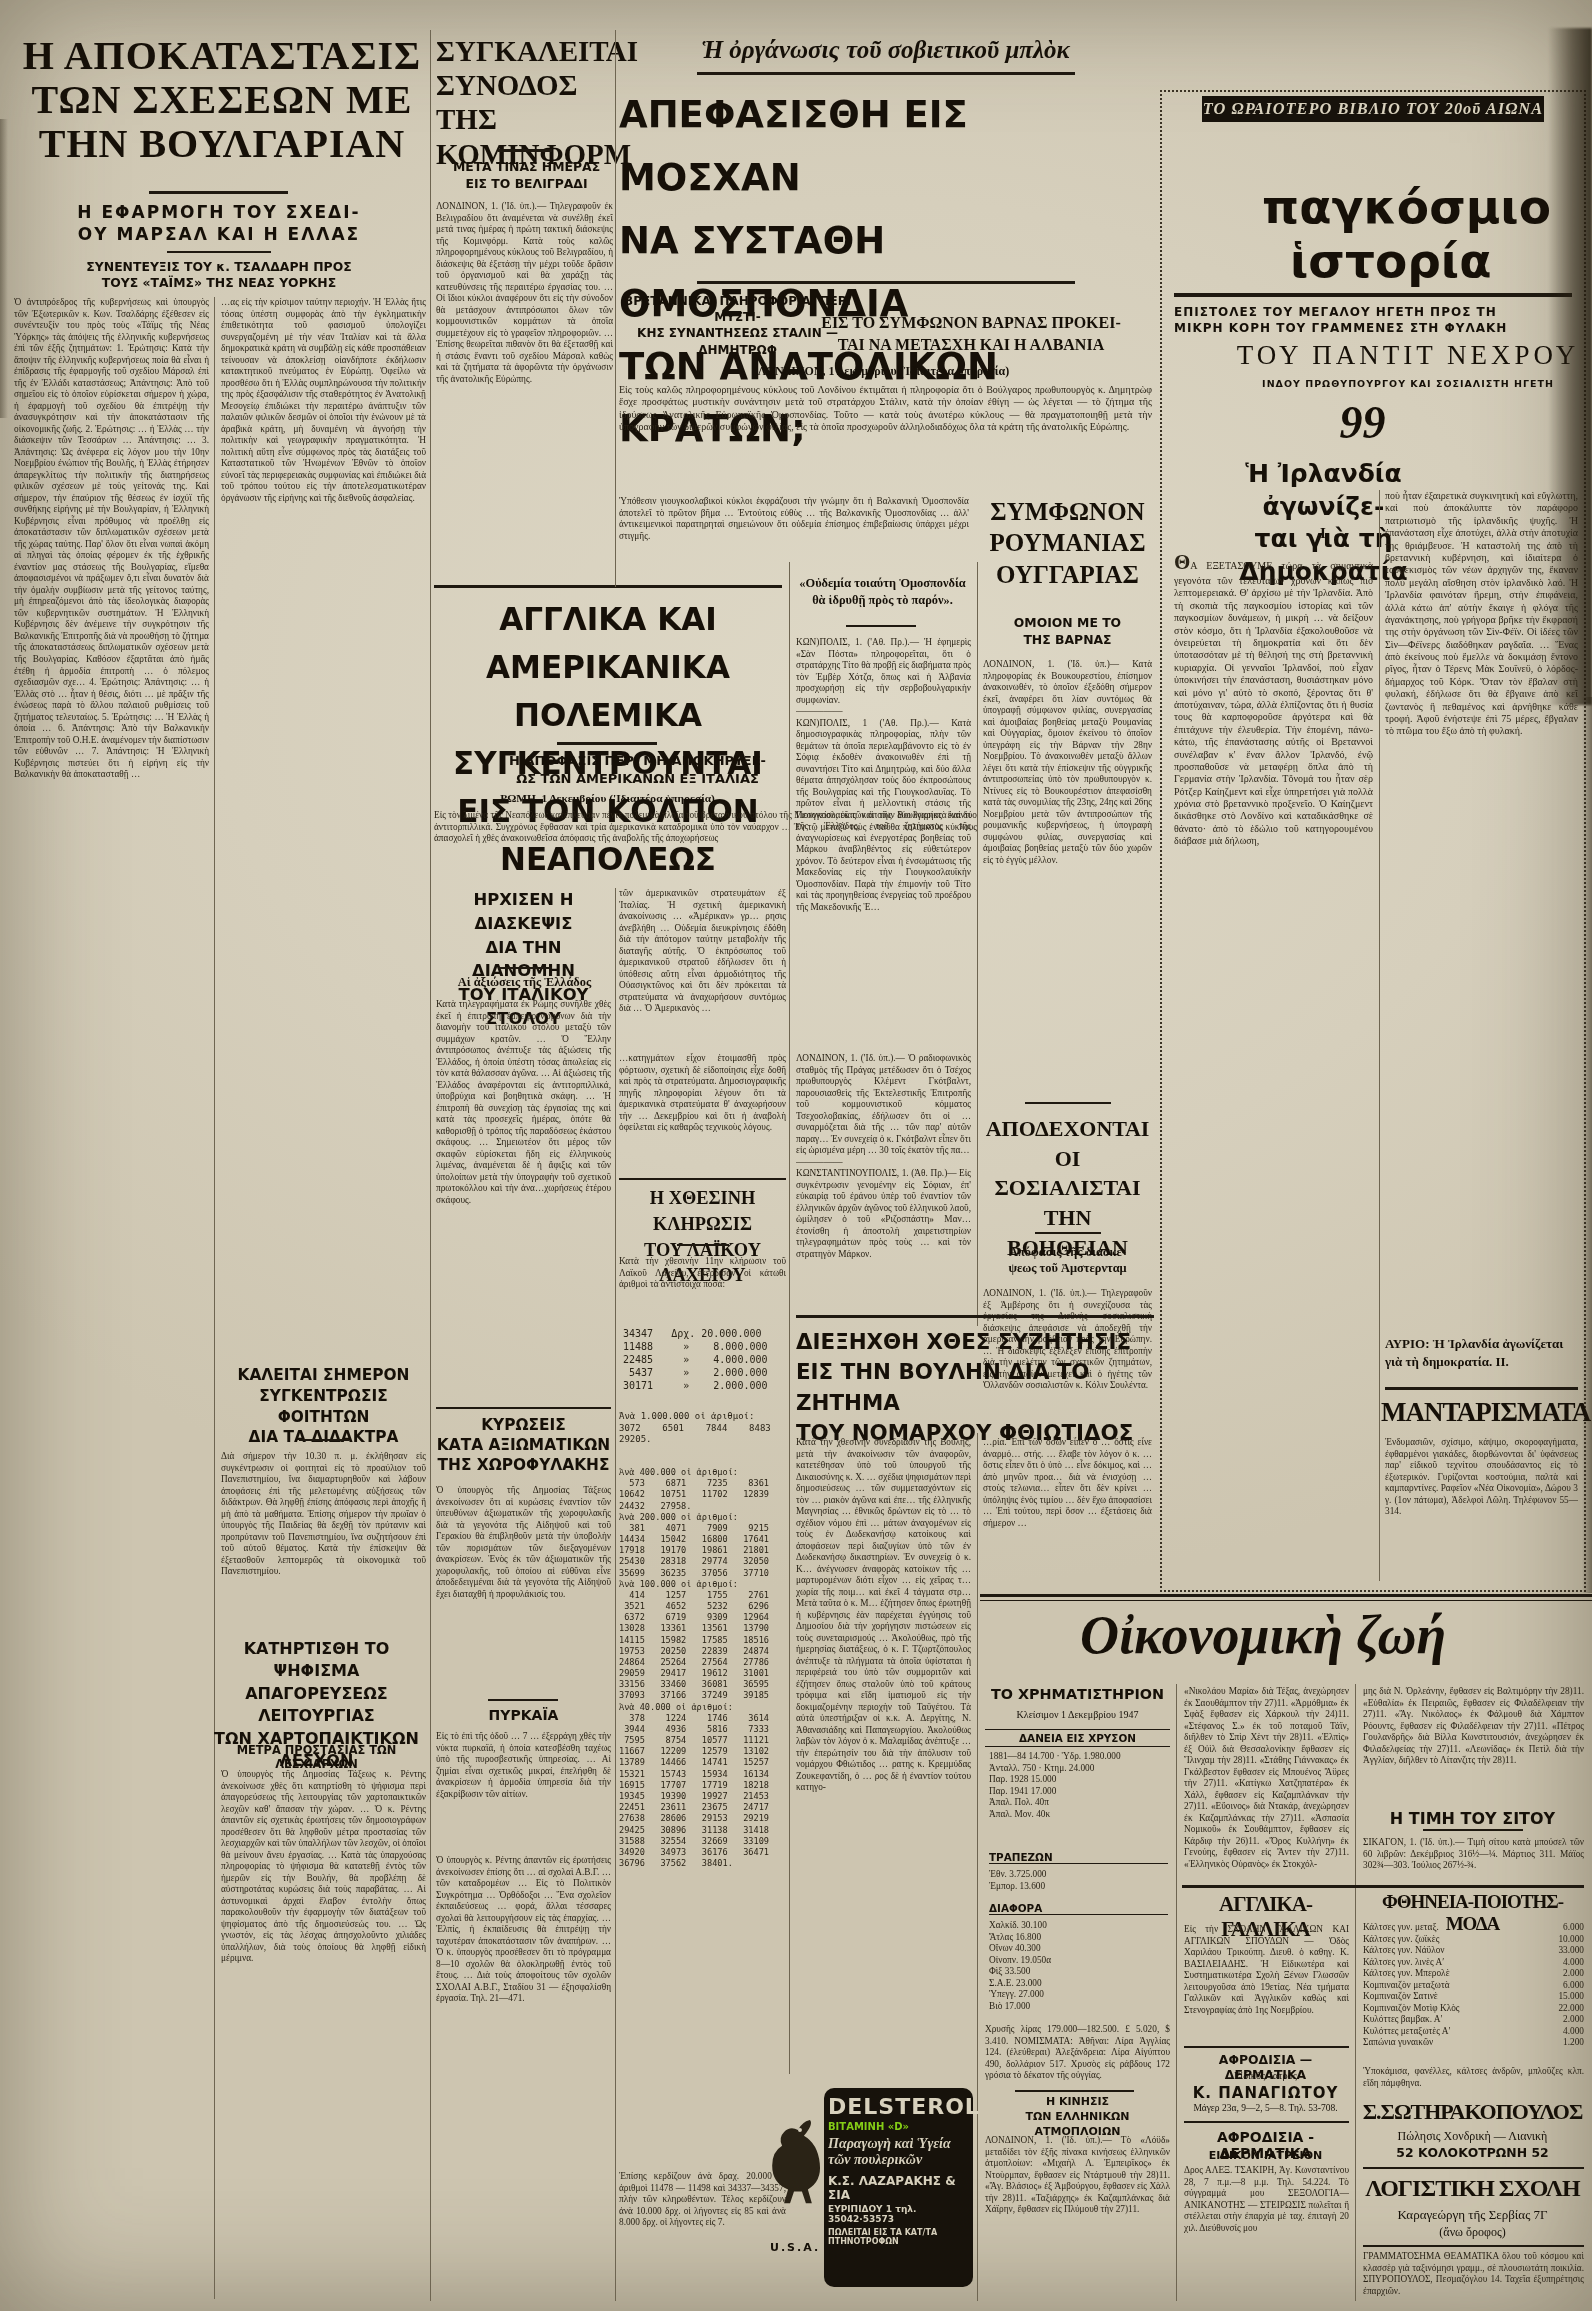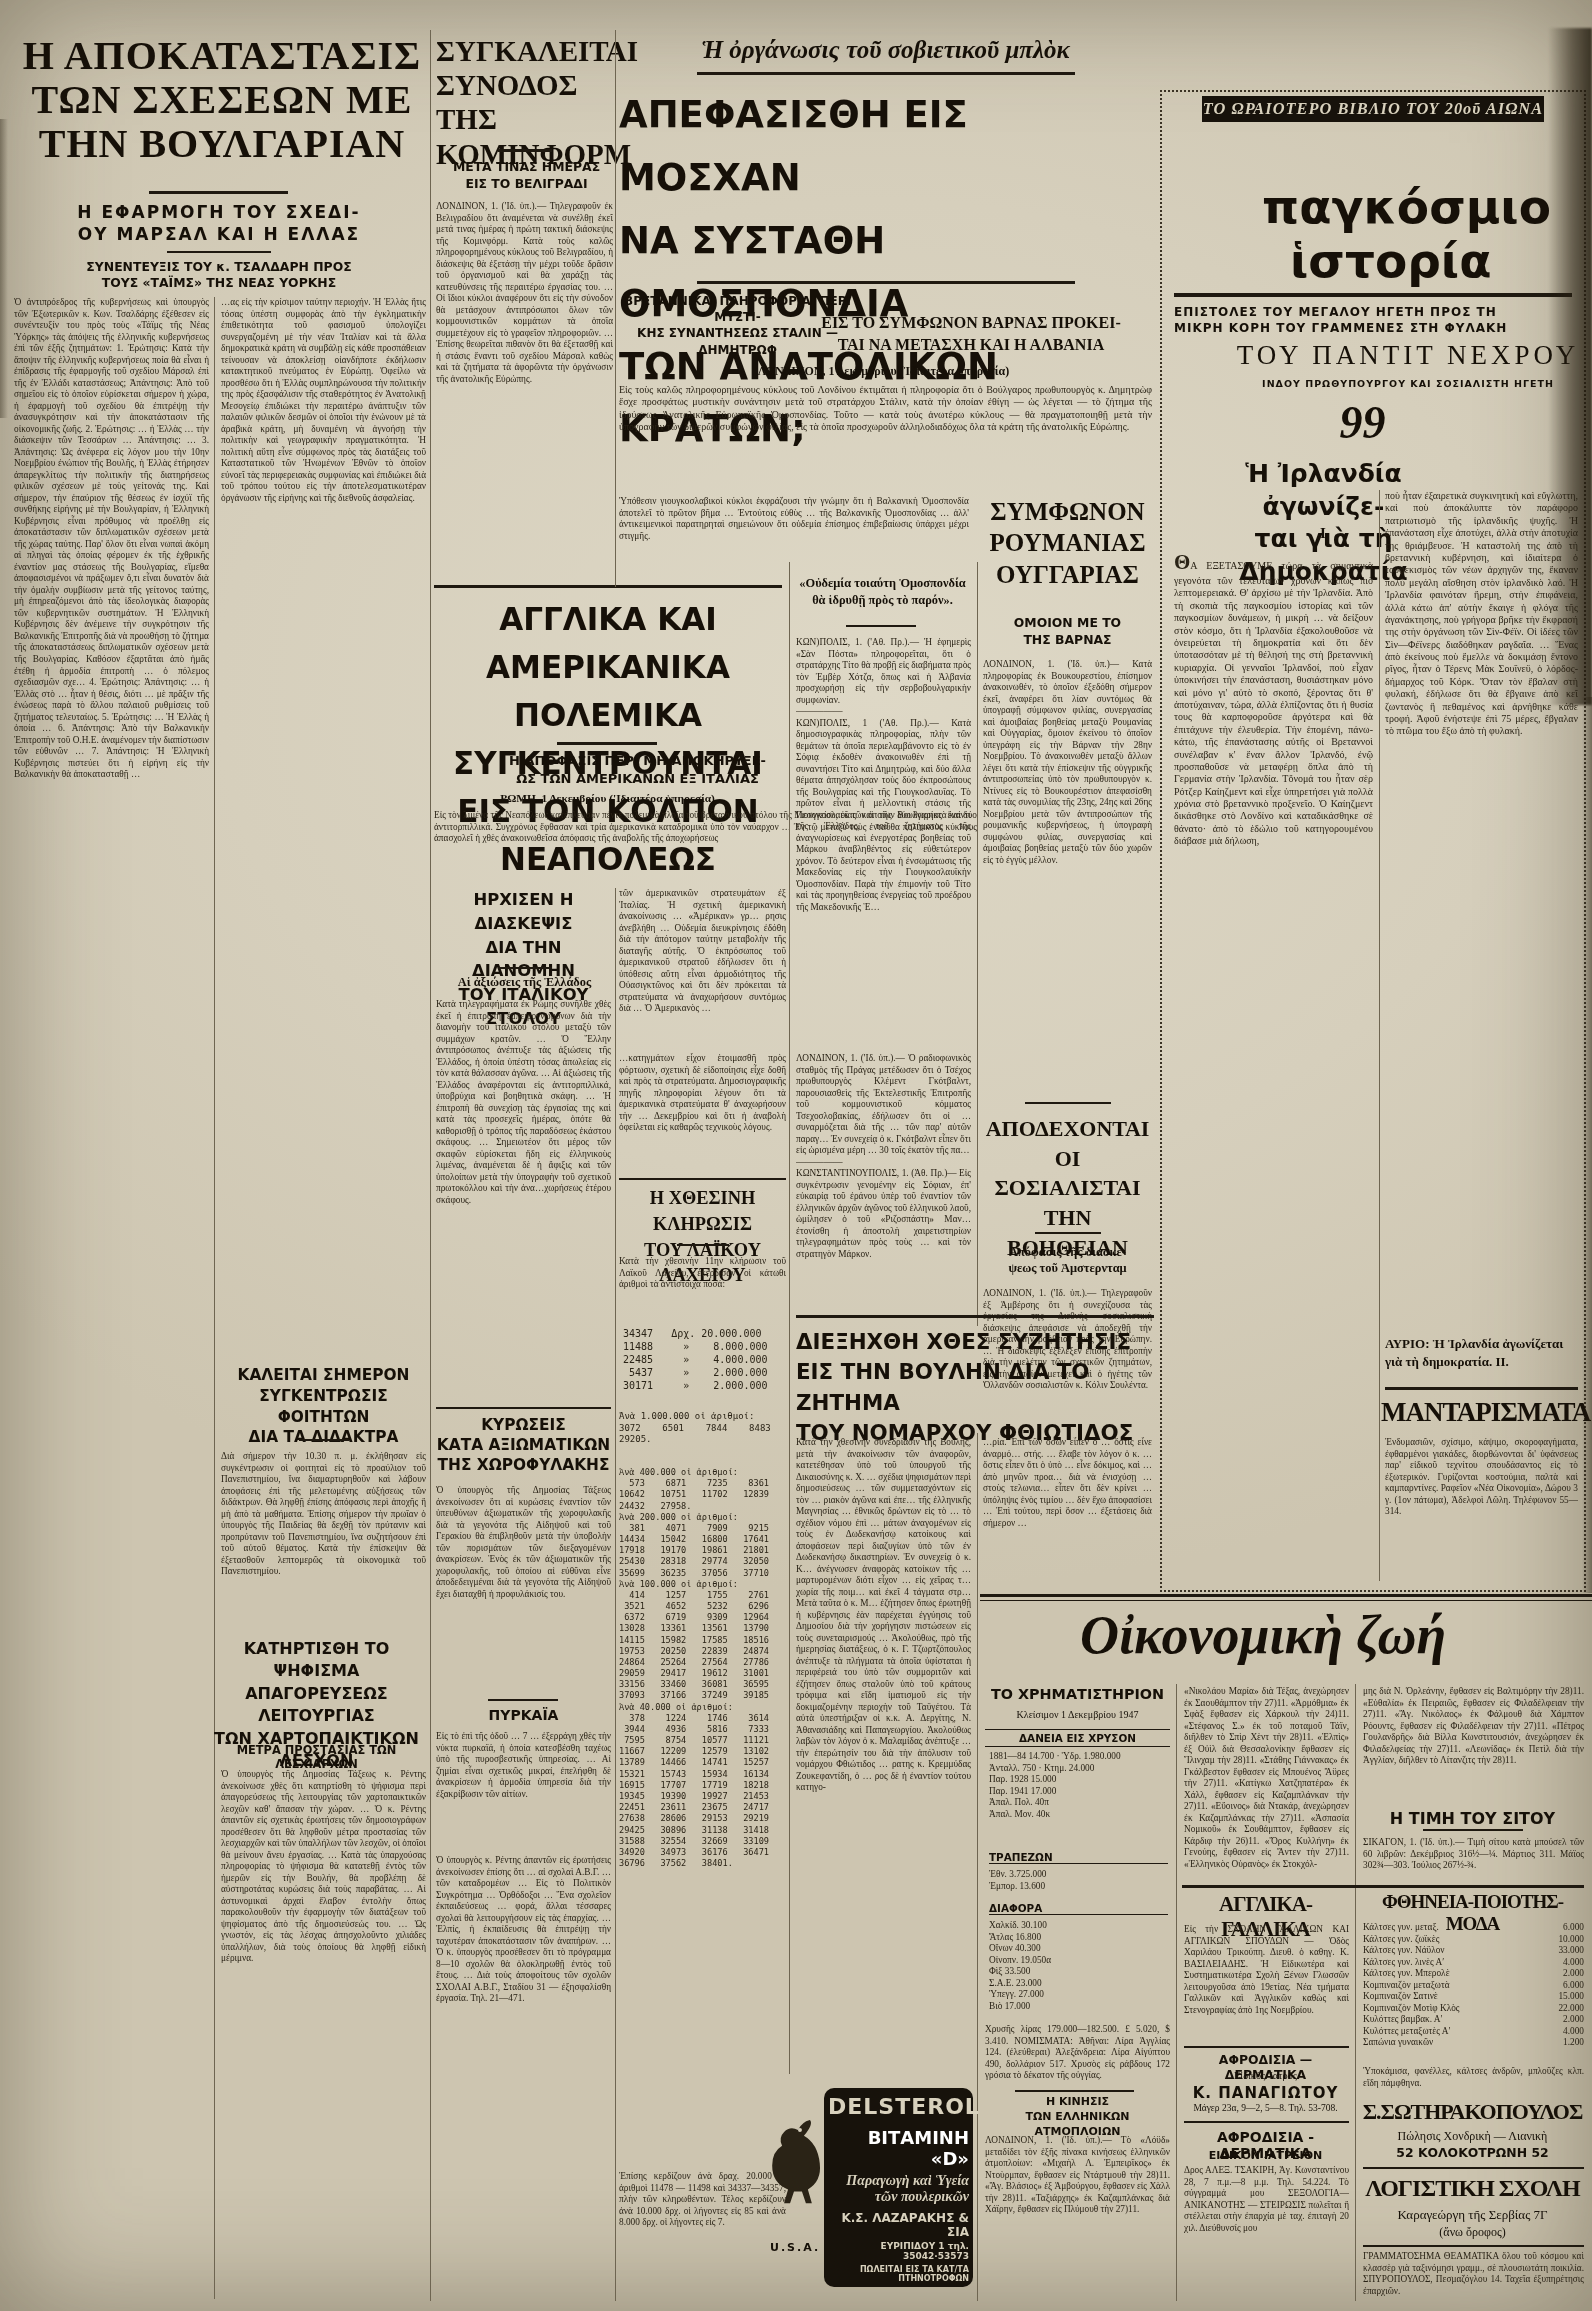--- a/index.html
+++ b/index.html
@@ -299,23 +299,23 @@
   <div class="abs hserif c" style="left:1359px;top:2225px;width:227px;font-size:12px;font-weight:normal">(ἄνω ὄροφος)</div>
   <div class="abs rule" style="left:1363px;top:2245px;width:221px;height:2px"></div>
   <div class="abs b" style="left:1363px;top:2251px;width:221px;height:58px">ΓΡΑΜΜΑΤΟΣΗΜΑ ΘΕΑΜΑΤΙΚΑ ὅλου τοῦ κόσμου καὶ κλασσὲρ γιὰ ταξινόμησι γραμμ., σὲ πλουσιωτάτη ποικιλία. ΣΠΥΡΟΠΟΥΛΟΣ, Πεσμαζόγλου 14. Ταχεῖα ἐξυπηρέτησις ἐπαρχιῶν.</div>
 
   <div class="abs" style="left:766px;top:2088px;width:207px;height:211px">
     <svg class="abs" style="left:0;top:30px" width="56" height="119" viewBox="0 0 56 120">
       <path d="M38 18 q10 -12 6 -16 q-8 2 -12 10 q-8 -4 -14 2 q-6 6 -2 14 q-10 6 -10 20 q0 18 16 24 l-4 14 l6 0 l4 -12 l8 0 l4 12 l6 0 l-4 -14 q14 -8 12 -26 q-2 -20 -16 -28z" fill="#2a2316"></path>
       <circle cx="34" cy="12" r="2" fill="#d6cfbc"></circle>
     </svg>
     <div class="abs hsans" style="left:4px;top:153px;width:60px;font-size:11px;letter-spacing:2px">U.S.A.</div>
-    <div class="abs inv" style="left:58px;top:0;width:149px;height:199px;border-radius:10px;padding:6px 4px;box-sizing:border-box;text-align:right">
+    <div class="abs inv" style="left:58px;top:0;width:149px;height:199px;border-radius:10px;padding:6px 4px;box-sizing:border-box;text-align:left">
       <div class="hsans" style="font-size:22px;letter-spacing:1px;color:#d8d1bd">DELSTEROL</div>
-      <div class="hsans" style="font-size:18px;color:#ffffff;margin-top:8px">ΒΙΤΑΜΙΝΗ «D»</div>
+      <div class="hsans" style="font-size:10px;color:#84cc16;margin-top:2px">ΒΙΤΑΜΙΝΗ «D»</div>
       <div class="hserif ital" style="font-size:14px;color:#d8d1bd;margin-top:4px">Παραγωγὴ καὶ Ὑγεία</div>
       <div class="hserif ital" style="font-size:14px;color:#d8d1bd">τῶν πουλερικῶν</div>
       <div class="hsans" style="font-size:12px;color:#d8d1bd;margin-top:6px">Κ.Σ. ΛΑΖΑΡΑΚΗΣ &amp; ΣΙΑ</div>
       <div class="hsans" style="font-size:9px;color:#d8d1bd;margin-top:2px">ΕΥΡΙΠΙΔΟΥ 1 τηλ. 35042·53573</div>
       <div class="hsans" style="font-size:8px;color:#d8d1bd;margin-top:4px">ΠΩΛΕΙΤΑΙ ΕΙΣ ΤΑ ΚΑΤ/ΤΑ ΠΤΗΝΟΤΡΟΦΩΝ</div>
     </div>
   </div>
 
   <div class="abs" style="left:1548px;top:28px;width:44px;height:677px;background:linear-gradient(to right, rgba(40,32,18,0) 0%, rgba(40,32,18,.55) 55%, rgba(30,24,12,.8) 100%);filter:blur(1px)"></div>
   <div class="abs" style="left:1582px;top:697px;width:10px;height:896px;background:linear-gradient(to right, rgba(40,32,18,0), rgba(40,32,18,.45))"></div>

